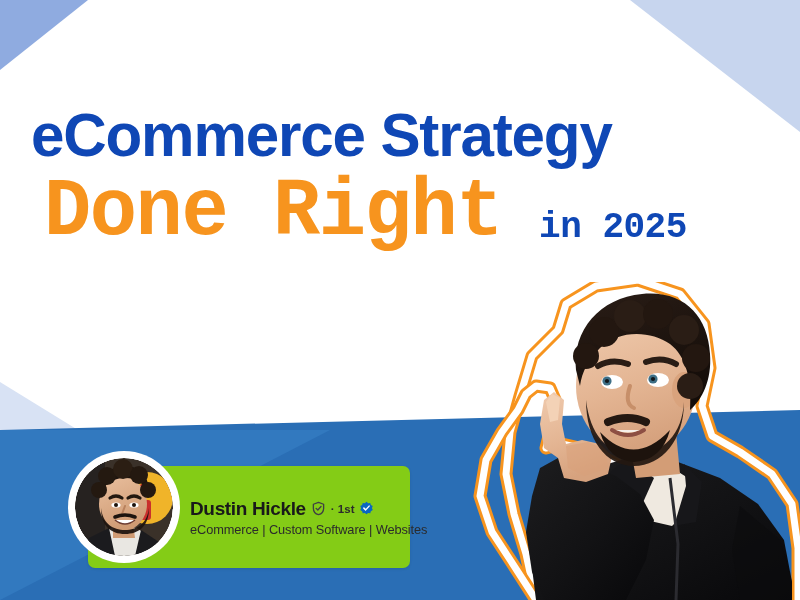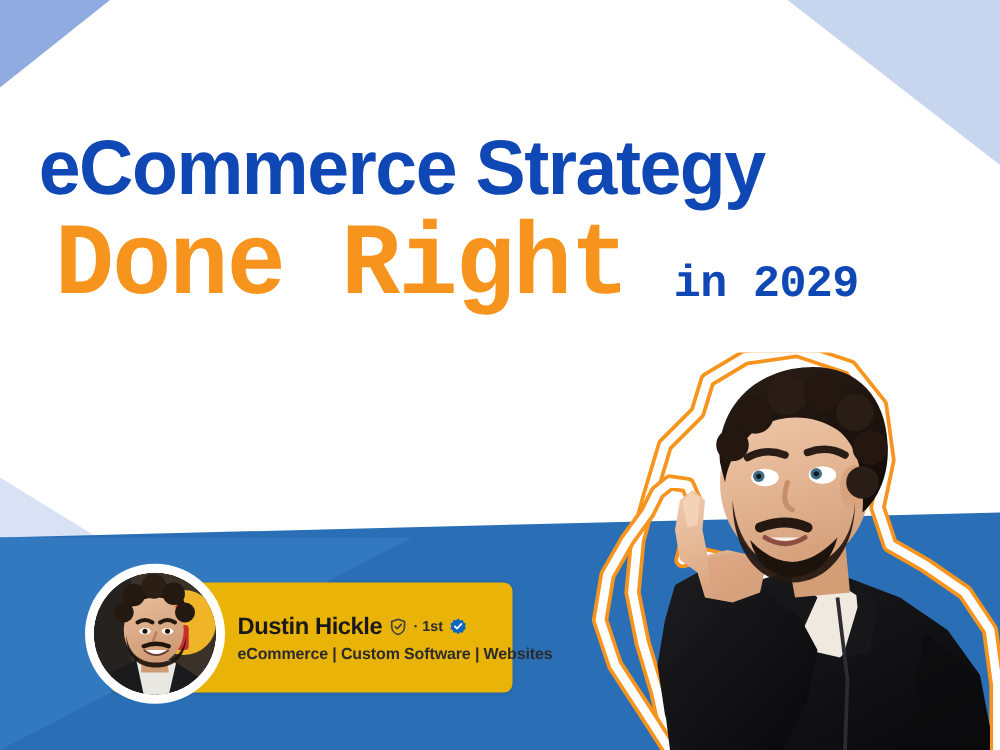--- a/index.html
+++ b/index.html
@@ -83,22 +83,22 @@
     height: 318px;
     z-index: 20;
   }
 
   
   #profile-card {
     position: absolute;
     left: 88px;
     top: 466px;
     width: 322px;
-    height: 88px;
-    background: #eab308;
+    height: 102px;
+    background: #84cc16;
     border-radius: 7px;
     z-index: 30;
     display: flex;
     align-items: center;
     box-shadow: 0 1px 3px rgba(0,0,0,0.10);
   }
   #avatar {
     position: absolute;
     left: -13px;
     top: -8px;
@@ -137,21 +137,21 @@
     letter-spacing: -0.35px;
   }
   .degree-text {
     font-size: 11.5px;
     font-weight: 700;
     color: #2b2b2c;
     letter-spacing: 0;
   }
   .profile-headline {
     font-size: 12.8px;
-    font-weight: 700;
+    font-weight: 400;
     color: #2b2b2c;
     letter-spacing: -0.1px;
     white-space: nowrap;
   }
   .badge-icon { display: inline-block; line-height: 0; }
 </style>
 </head>
 <body>
 
 <div id="canvas">
@@ -168,21 +168,21 @@
 
     <polygon points="0,430 800,410 800,600 0,600" fill="#2a6eb5"></polygon>
 
     <polygon points="0,430 330,430 0,600" fill="#3279bf"></polygon>
   </svg>
 
   <div id="headline">
     <div class="line1">eCommerce Strategy</div>
     <div class="line2wrap">
       <span class="line2">Done Right</span>
-      <span class="line2suffix">in 2029</span>
+      <span class="line2suffix">in 2025</span>
     </div>
   </div>
 
   <svg id="person" viewBox="0 0 360 318" preserveAspectRatio="none">
     <defs>
       <clipPath id="bodyClip">
         <path d="M78,96 L96,60 L124,44 L124,20 L150,2 L196,-4 L238,8 L262,36
                  L268,78 L262,116 L272,150 L298,166 L330,186 L352,214 L358,260
                  L358,318 L96,318 L88,286 L70,240 L62,196 L66,150 Z"></path>
       </clipPath>

